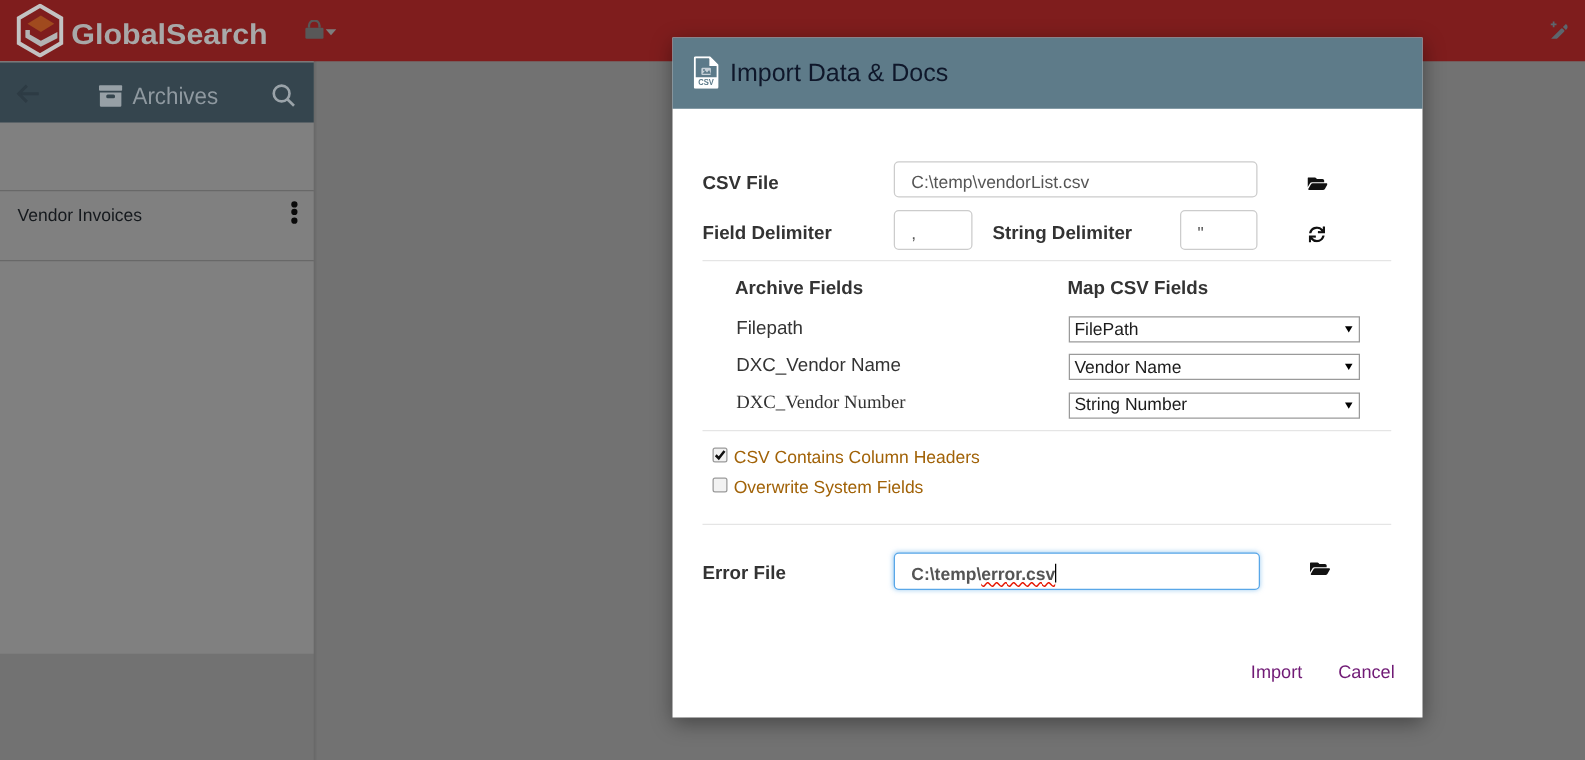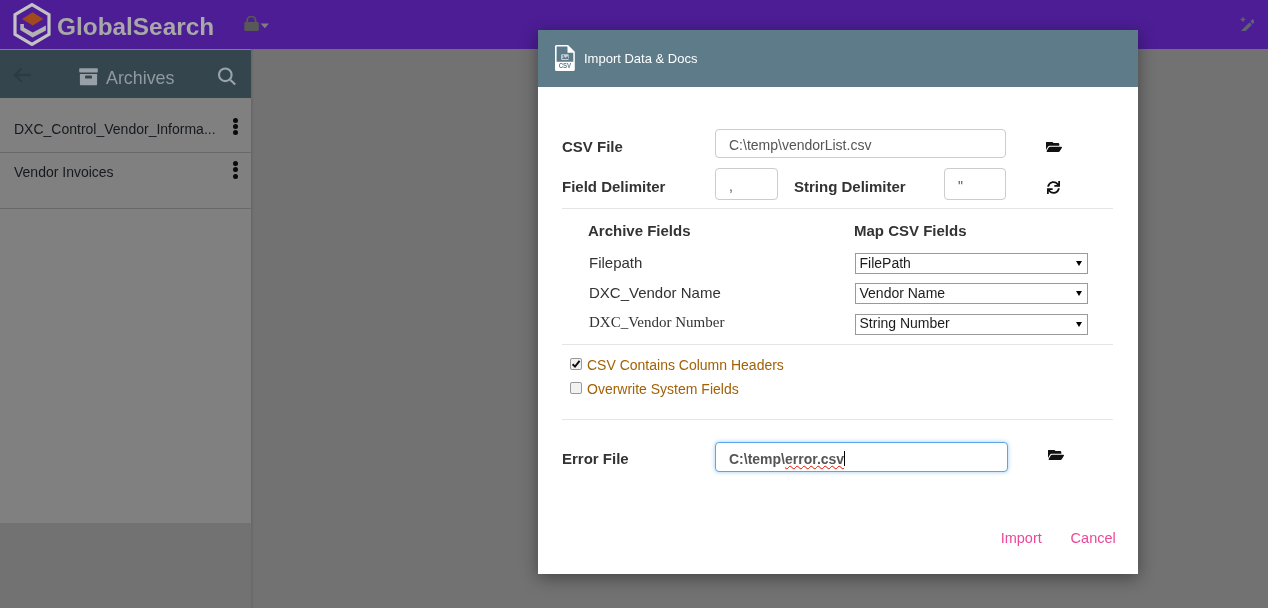--- a/index.html
+++ b/index.html
@@ -1,51 +1,51 @@
 <!DOCTYPE html>
 <html><head>
 <meta charset="utf-8">
 <style>
 * { margin:0; padding:0; box-sizing:border-box; }
 html,body { width:1268px; height:608px; }
 body { position:relative; overflow:hidden; background:#727272; font-family:"Liberation Sans", sans-serif; }
 .abs { position:absolute; }
 
 
-.topbar { position:absolute; left:0; top:0; width:1268px; height:49px; background:#4c1d95; }
+.topbar { position:absolute; left:0; top:0; width:1268px; height:49px; background:#7f1d1d; }
 .brand { position:absolute; left:57px; top:16.2px; font-size:23px; line-height:23px; font-weight:bold; color:#a8a8a8; transform:scaleX(1.06); transform-origin:left top; white-space:nowrap; }
 
 
 .sidebar { position:absolute; left:0; top:49px; width:251px; height:474px; background:#808080; }
 .sb-head { position:absolute; left:0; top:1px; width:251px; height:48px; background:#35454e; }
 .sb-title { position:absolute; left:106px; top:18px; font-size:19px; line-height:19px; color:#8f99a0; transform:scaleX(0.94); transform-origin:left top; white-space:nowrap; }
 .sbrow { position:absolute; left:0; width:251px; color:#15191d; font-size:14px; }
 .row1 { top:49px; height:53.5px; }
 .row2 { top:91px; height:56.5px;text-decoration:underline; }
 .sbrow .txt { position:absolute; left:14px; top:calc(50% + 4px); transform:translateY(-50%); white-space:nowrap; }
 .divider { position:absolute; left:0; width:251px; height:1px; background:#686868; }
 .kebab { position:absolute; left:232.5px; top:50%; margin-top:1.6px; width:5px; }
 .kebab i { position:absolute; left:0; width:5px; height:5px; border-radius:50%; background:#0a0a0a; }
 .sb-shadow { position:absolute; left:251px; top:49px; width:3px; height:559px; background:linear-gradient(to right, rgba(0,0,0,0.10), rgba(0,0,0,0)); }
 
 
 .modal { position:absolute; left:538px; top:30px; width:600px; height:544px; background:#ffffff; box-shadow:0 4px 16px rgba(0,0,0,0.4); }
 .mh { position:absolute; left:0; top:0; width:600px; height:57px; background:#5e7b89; }
-.mtitle { position:absolute; left:46px; top:18.9px; font-size:13px; line-height:20px; color:#ffffff; white-space:nowrap; }
+.mtitle { position:absolute; left:46px; top:18.9px; font-size:20px; line-height:20px; color:#0f172a; white-space:nowrap; }
 .lbl { position:absolute; font-size:15px; line-height:15px; font-weight:bold; color:#333; white-space:nowrap; }
 .plain { position:absolute; font-size:15px; line-height:15px; font-weight:normal; color:#333; white-space:nowrap; }
 .inp { position:absolute; background:#fff; border:1px solid #ccc; border-radius:4px; font-size:14px; color:#555; }
 .inp .t { position:absolute; left:13px; top:calc(50% + 2px); transform:translateY(-50%); white-space:nowrap; }
 .hr { position:absolute; left:24px; width:551px; height:1px; background:#e5e5e5; }
 .sel { position:absolute; left:317px; width:233px; height:21px; background:#fff; border:1px solid #9a9a9a; font-size:14px; color:#1c1c1c; }
 .sel .t { position:absolute; left:3.5px; top:calc(50% - 1px); transform:translateY(-50%); white-space:nowrap; }
 .sel .arr { position:absolute; right:5px; top:50%; margin-top:-2.5px; width:0; height:0; border-left:3.8px solid transparent; border-right:3.8px solid transparent; border-top:5px solid #000; }
 .cb { position:absolute; left:31.5px; width:12px; height:12px; border:1px solid #9a9a9a; border-radius:2px; background:#f2f2f2; }
 .cblbl { position:absolute; left:49px; font-size:14px; line-height:14px; color:#a16207; white-space:nowrap; }
-.btn { position:absolute; font-size:14.5px; line-height:15px; color:#ec4899; }
+.btn { position:absolute; font-size:14.5px; line-height:15px; color:#701a75; }
 </style>
 </head>
 <body>
 
 <div class="topbar">
   <svg class="abs" style="left:13px; top:3px;" width="38" height="43" viewBox="0 0 38 43">
     <polygon points="19,1.6 36,11.6 36,31.4 19,41.4 2,31.4 2,11.6" fill="none" stroke="#c3c3c3" stroke-width="3.2"></polygon>
     <polygon points="19.7,9.3 30.4,15.9 19.7,22.5 9,15.9" fill="#a04a1e"></polygon>
     <path d="M7.3,21 L7.3,27 L19.6,34.4 L32.9,27.5 L32.9,22.6 L19.7,29.5 L10.9,24.6 L10.9,21 Z" fill="#b3b3b3"></path>
   </svg>
@@ -75,28 +75,20 @@
     <svg class="abs" style="left:78.5px; top:18px;" width="19" height="18" viewBox="0 0 19 18">
       <rect x="0.2" y="0.2" width="18.6" height="4.4" rx="0.8" fill="#97a0a6"></rect>
       <path d="M0.9,6 h17.2 v10.3 a1,1 0 0 1 -1,1 h-15.2 a1,1 0 0 1 -1,-1 Z" fill="#97a0a6"></path>
       <rect x="6" y="7.6" width="7" height="3" rx="1.2" fill="#35454e"></rect>
     </svg>
     <svg class="abs" style="left:217px; top:17px;" width="20" height="19" viewBox="0 0 20 19">
       <circle cx="8.3" cy="7.8" r="6.3" fill="none" stroke="#9aa3a9" stroke-width="2.1"></circle>
       <line x1="12.9" y1="12.4" x2="18.2" y2="17.6" stroke="#9aa3a9" stroke-width="2.1"></line>
     </svg>
     <div class="sb-title">Archives</div>
-  </div>
-  <div class="sbrow row1">
-    <div class="txt">DXC_Control_Vendor_Informa...</div>
-    <div class="kebab">
-        <i style="top:-8.8px;"></i>
-        <i style="top:-2.5px;"></i>
-        <i style="top:3.8px;"></i>
-      </div>
   </div>
   <div class="divider" style="top:102.5px;"></div>
   <div class="sbrow row2">
     <div class="txt">Vendor Invoices</div>
     <div class="kebab">
         <i style="top:-8.8px;"></i>
         <i style="top:-2.5px;"></i>
         <i style="top:3.8px;"></i>
       </div>
   </div>

